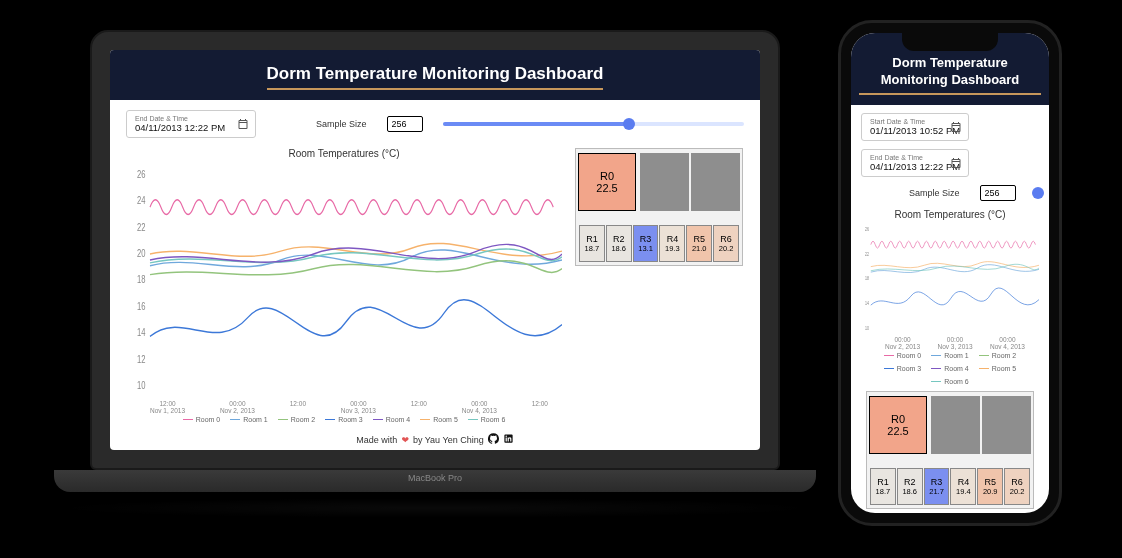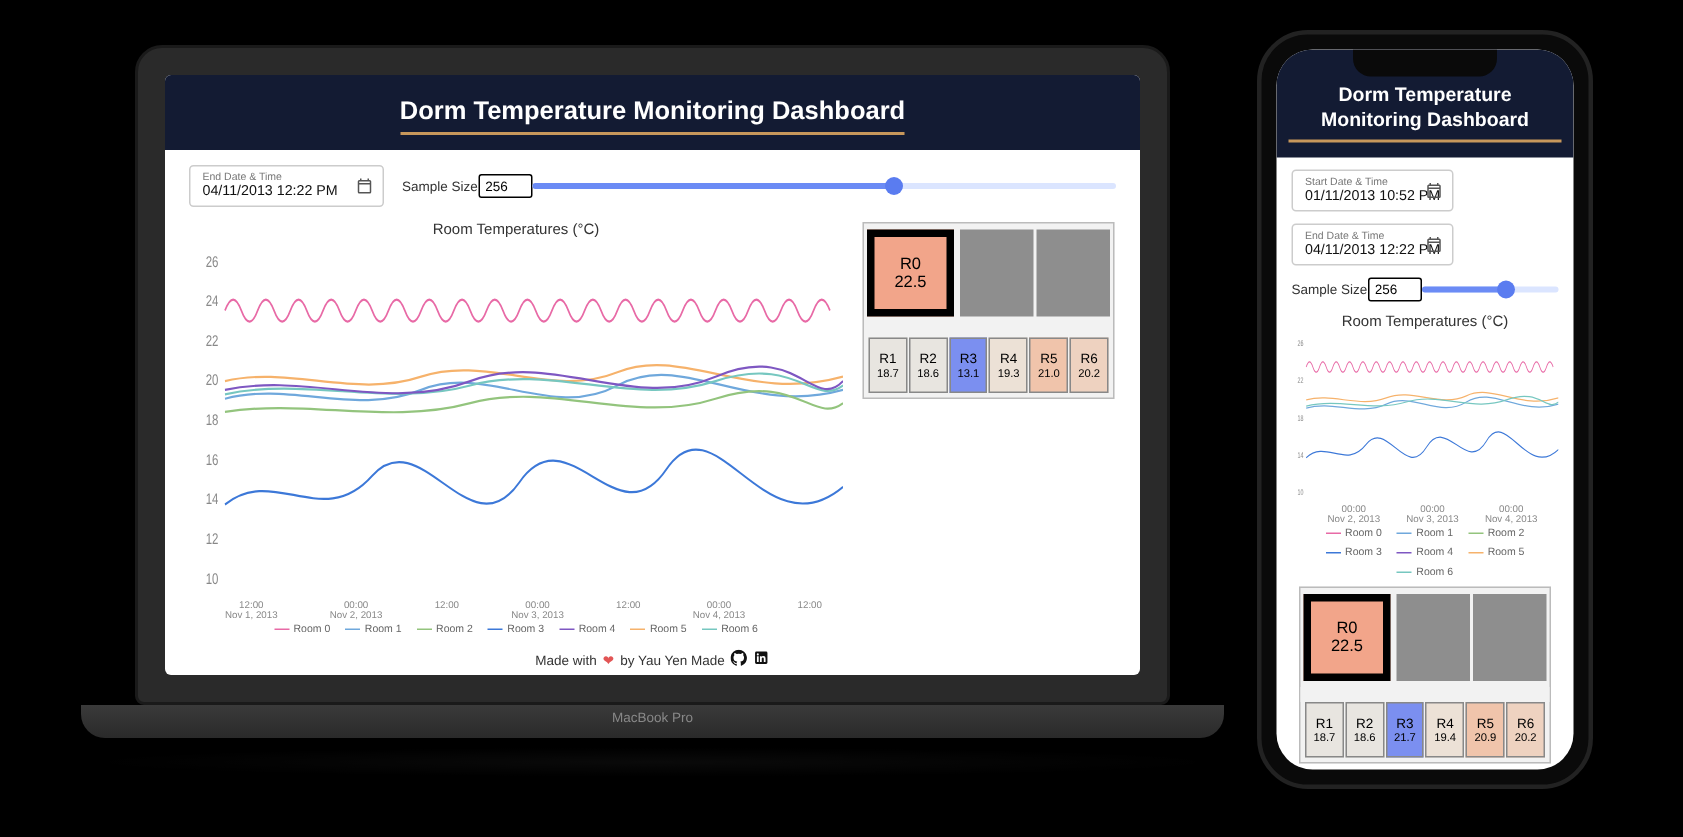--- a/index.html
+++ b/index.html
@@ -126,21 +126,21 @@
     position:relative;
   }
   .date-field .lbl { font-size: 7px; color: #777; }
   .date-field .val { font-size: 9.5px; color:#111; }
   .cal-icon{
     position:absolute; right:6px; top:50%; transform:translateY(-50%);
     width:12px;height:12px;
   }
   .cal-icon svg{width:100%;height:100%;fill:#555;}
   .sample {
-    display:flex; align-items:center; gap:0; flex:1 1 180px;
+    display:flex; align-items:center; gap:20px; flex:1 1 180px;margin-left:48px;
   }
   .sample .lbl{font-size:9px;color:#333;}
   .sample input[type=text]{
     width:36px;font-size:9px;padding:2px 4px;border:1px solid #000000;border-radius:2px;
   }
   .slider{
     flex:1; height:4px; background:#dbe5ff; border-radius:3px; position:relative;
   }
   .slider .fill{position:absolute;left:0;top:0;bottom:0;background:#6b8bf5;border-radius:3px;}
   .slider .thumb{
@@ -176,21 +176,21 @@
 
   
   .plan-col{width:170px;display:flex;flex-direction:column;align-items:center;}
   .phone .plan-col{width:100%;align-items:center;}
   .plan{
     border:1px solid #bbb;
     background:#f2f2f2;
     width:168px;
   }
   .plan-top{display:flex;height:66px;}
-  .r0{width:58px;border:5px solid #000000;background:#f2a58a;display:flex;flex-direction:column;align-items:center;justify-content:center;margin:4px 2px;}
+  .r0{width:58px;border:1px solid #000000;background:#f2a58a;display:flex;flex-direction:column;align-items:center;justify-content:center;margin:4px 2px;}
   .r0 .name{font-size:11px;}
   .r0 .temp{font-size:11px;}
   .graybox{flex:1;margin:4px 2px;display:flex;gap:2px;}
   .graybox div{background:#8e8e8e;flex:1;}
   .hall{height:10px;background:#f2f2f2;}
   .plan-bot{display:flex;height:40px;padding:0 3px 3px;gap:1px;}
   .room{
     flex:1;border:1px solid #888;display:flex;flex-direction:column;
     align-items:center;justify-content:center;font-size:8px;
   }
@@ -323,21 +323,21 @@
                   <span class="temp">20.2</span>
                 </div>
               </div>
           </div>
         </div>
       </div>
 
       <div class="footer">
         <span>Made with</span>
         <span style="color:#e25555">❤</span>
-        <span>by Yau Yen Made</span>
+        <span>by Yau Yen Ching</span>
         <span><svg viewBox="0 0 16 16" fill="#111">
               <path d="M8 .2a8 8 0 0 0-2.53 15.59c.4.07.55-.17.55-.38v-1.5c-2.23.49-2.7-.95-2.7-.95-.36-.93-.89-1.18-.89-1.18-.73-.5.05-.49.05-.49.8.06 1.23.83 1.23.83.72 1.23 1.88.88 2.34.67.07-.52.28-.88.51-1.08-1.78-.2-3.65-.89-3.65-3.96 0-.88.31-1.59.82-2.15-.08-.2-.36-1.02.08-2.12 0 0 .67-.21 2.2.82a7.6 7.6 0 0 1 4 0c1.53-1.03 2.2-.82 2.2-.82.44 1.1.16 1.92.08 2.12.51.56.82 1.27.82 2.15 0 3.08-1.87 3.76-3.66 3.96.29.25.54.73.54 1.48v2.19c0 .21.15.46.55.38A8 8 0 0 0 8 .2z"></path>
             </svg></span>
         <span><svg viewBox="0 0 24 24" fill="#111">
               <path d="M19 3H5a2 2 0 0 0-2 2v14a2 2 0 0 0 2 2h14a2 2 0 0 0 2-2V5a2 2 0 0 0-2-2zM8.3 18.3H5.7V9.7h2.6v8.6zM7 8.6a1.5 1.5 0 1 1 0-3 1.5 1.5 0 0 1 0 3zm11.3 9.7h-2.6v-4.2c0-1-.02-2.3-1.4-2.3s-1.6 1.1-1.6 2.2v4.3h-2.6V9.7h2.5v1.2h.04c.35-.66 1.2-1.4 2.5-1.4 2.6 0 3.1 1.7 3.1 4v4.8z"></path>
             </svg></span>
       </div>
 
     </div>
   </div>

